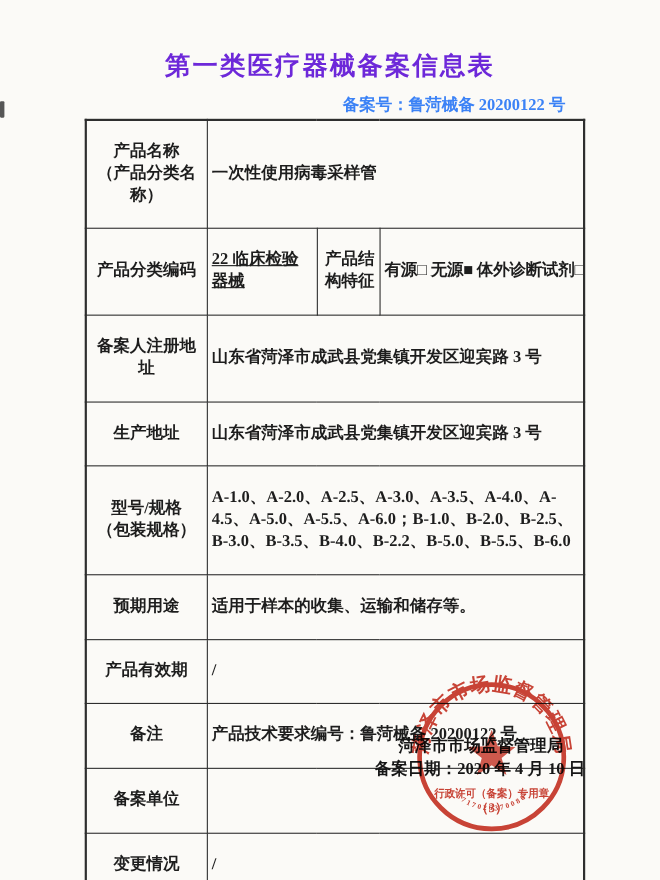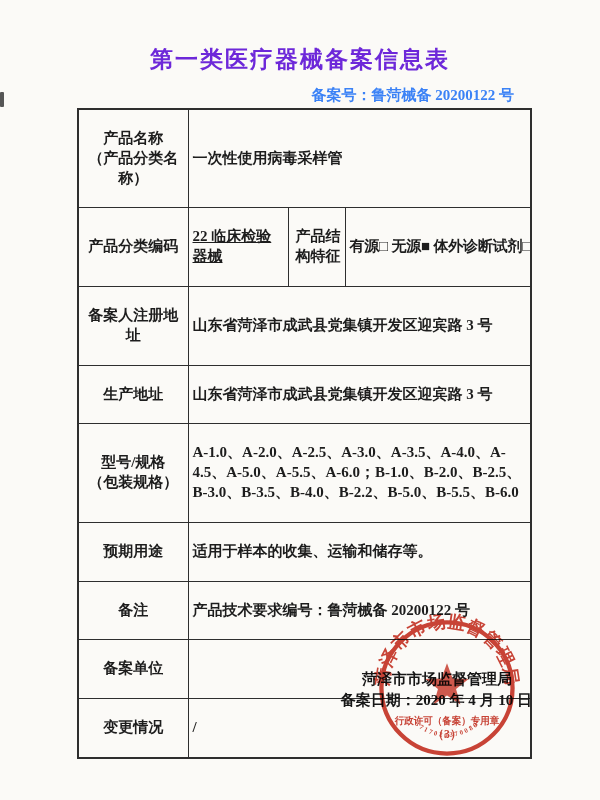--- a/index.html
+++ b/index.html
@@ -146,20 +146,24 @@
       </tr>
       <tr style="height:89px">
         <td class="lbl">型号/规格
 （包装规格）</td>
         <td class="val models" colspan="3">A-1.0、A-2.0、A-2.5、A-3.0、A-3.5、A-4.0、A-4.5、A-5.0、A-5.5、A-6.0；B-1.0、B-2.0、B-2.5、B-3.0、B-3.5、B-4.0、B-2.2、B-5.0、B-5.5、B-6.0</td>
       </tr>
       <tr style="height:40px">
         <td class="lbl">预期用途</td>
         <td class="val" colspan="3">适用于样本的收集、运输和储存等。</td>
       </tr>
+      <tr style="height:40px">
+        <td class="lbl">产品有效期</td>
+        <td class="val" colspan="3">/</td>
+      </tr>
       <tr style="height:45px">
         <td class="lbl">备注</td>
         <td class="val" colspan="3">产品技术要求编号：鲁菏械备 20200122 号</td>
       </tr>
       <tr style="height:55px">
         <td class="lbl">备案单位</td>
         <td class="val" colspan="3"></td>
       </tr>
       <tr style="height:37px">
         <td class="lbl">变更情况</td>

